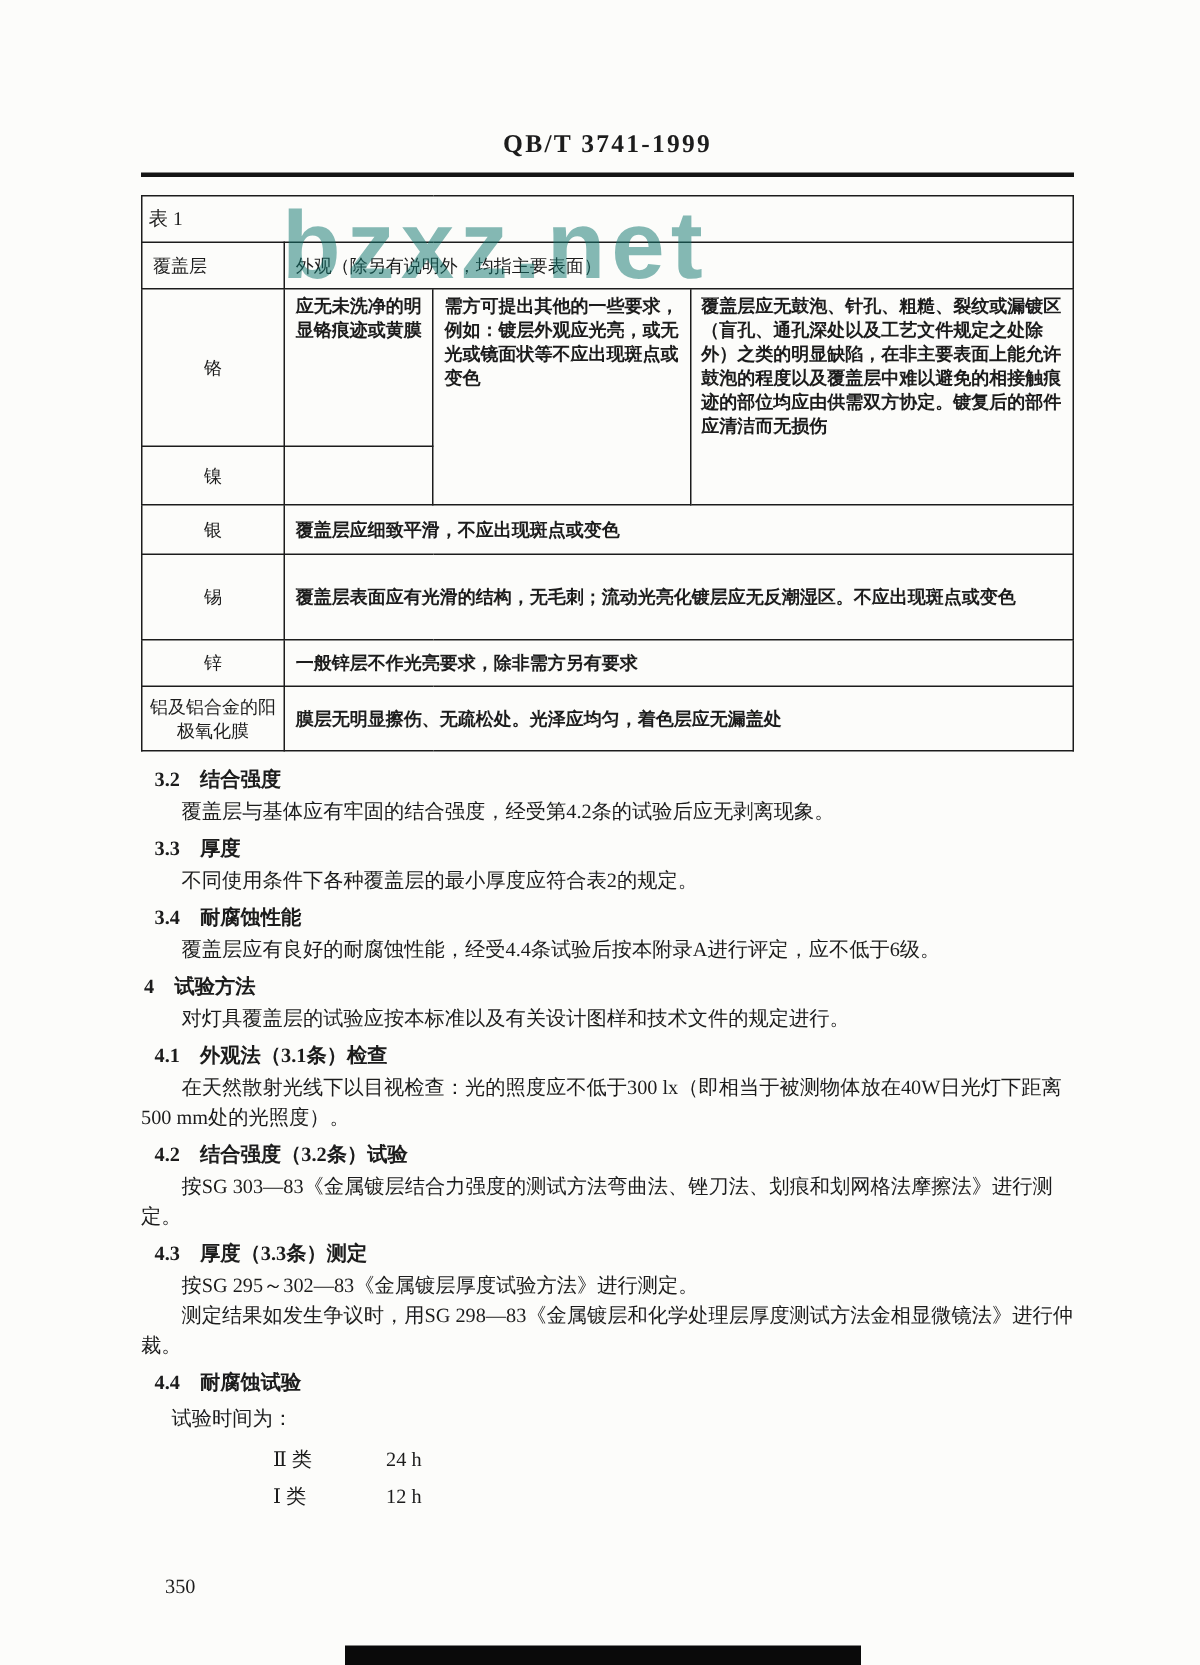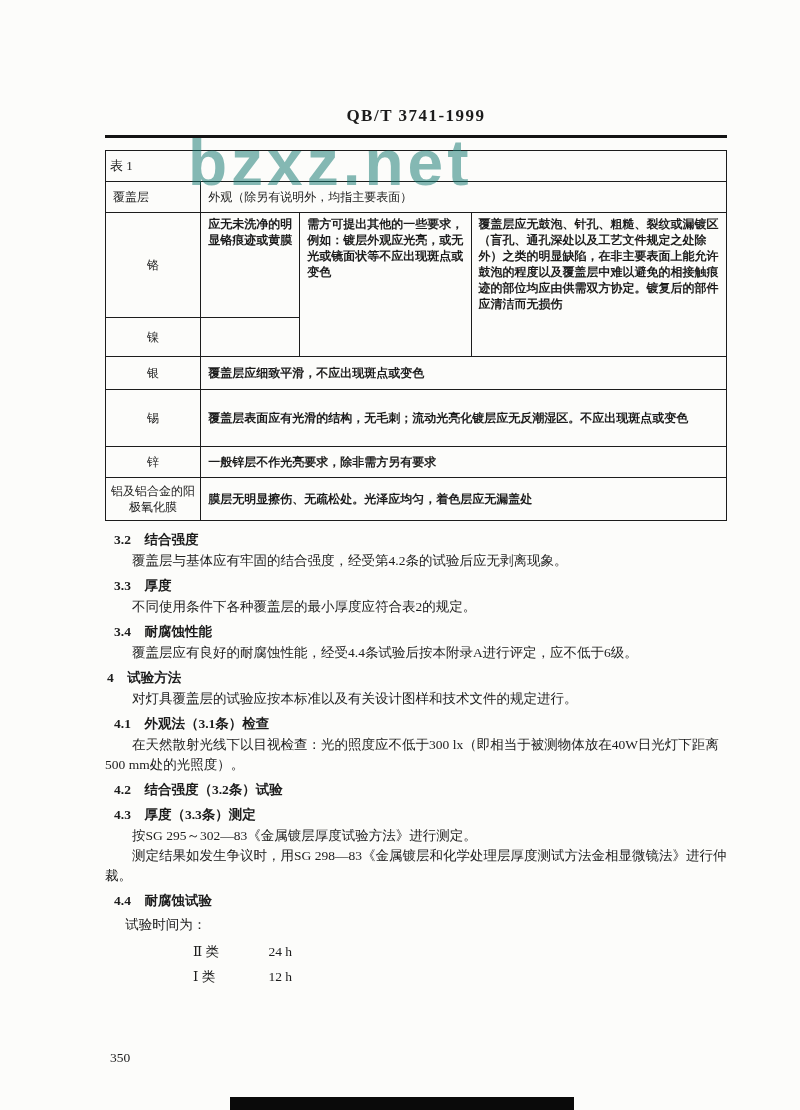--- a/index.html
+++ b/index.html
@@ -11,24 +11,23 @@
     position: relative;
     width: 800px;
     height: 1110px;
     margin: 0 auto;
     background: #fcfcfa;
     color: #1c1c1c;
     overflow: hidden;
   }
   .content {
     position: absolute;
-    left: 105px;
+    left: 94px;
     top: 86px;
     width: 622px;
-    margin-top: 20px;
   }
   .std-no {
     text-align: center;
     font-size: 17px;
     font-weight: bold;
     letter-spacing: 1.5px;
     line-height: 20px;
   }
   .head-rule {
     height: 3px;
@@ -170,20 +169,21 @@
       <p>覆盖层与基体应有牢固的结合强度，经受第4.2条的试验后应无剥离现象。</p>
       <h3>3.3　厚度</h3>
       <p>不同使用条件下各种覆盖层的最小厚度应符合表2的规定。</p>
       <h3>3.4　耐腐蚀性能</h3>
       <p>覆盖层应有良好的耐腐蚀性能，经受4.4条试验后按本附录A进行评定，应不低于6级。</p>
       <h2>4　试验方法</h2>
       <p>对灯具覆盖层的试验应按本标准以及有关设计图样和技术文件的规定进行。</p>
       <h3>4.1　外观法（3.1条）检查</h3>
       <p>在天然散射光线下以目视检查：光的照度应不低于300 lx（即相当于被测物体放在40W日光灯下距离500 mm处的光照度）。</p>
       <h3>4.2　结合强度（3.2条）试验</h3>
+      <p>按SG 303—83《金属镀层结合力强度的测试方法弯曲法、锉刀法、划痕和划网格法摩擦法》进行测定。</p>
       <h3>4.3　厚度（3.3条）测定</h3>
       <p>按SG 295～302—83《金属镀层厚度试验方法》进行测定。</p>
       <p>测定结果如发生争议时，用SG 298—83《金属镀层和化学处理层厚度测试方法金相显微镜法》进行仲裁。</p>
       <h3>4.4　耐腐蚀试验</h3>
 
       <p class="intro">试验时间为：</p>
       <div class="times">
         <div class="time-row">
           <span class="grade">Ⅱ 类</span>
           <span class="hours">24 h</span>

